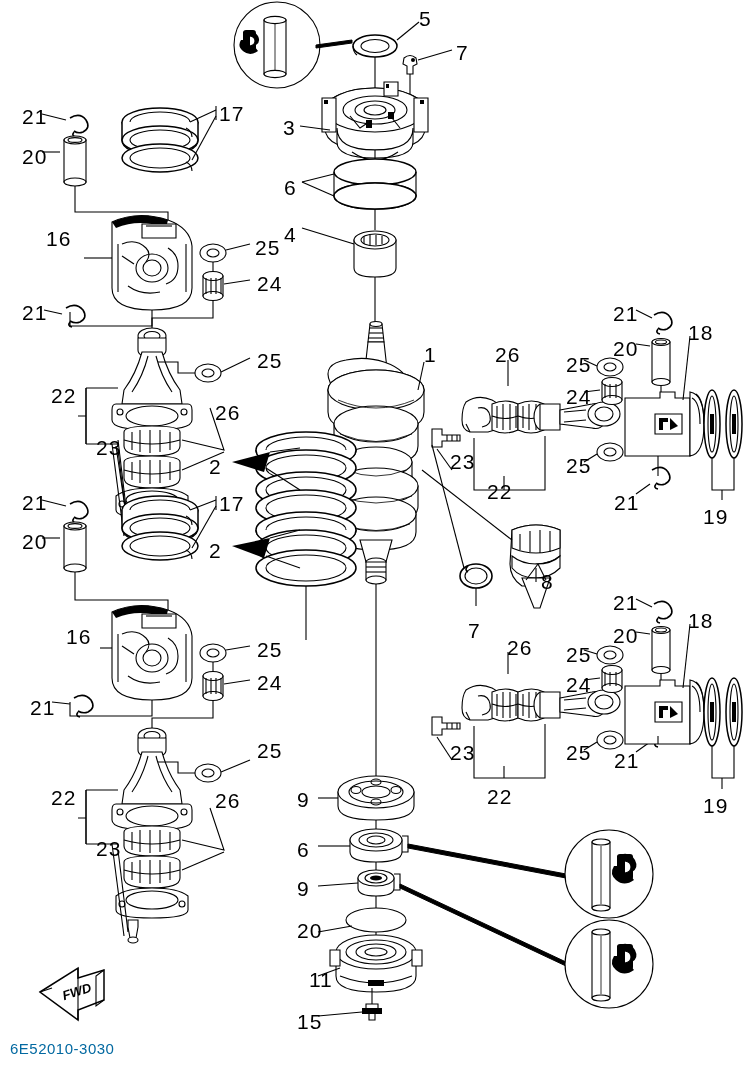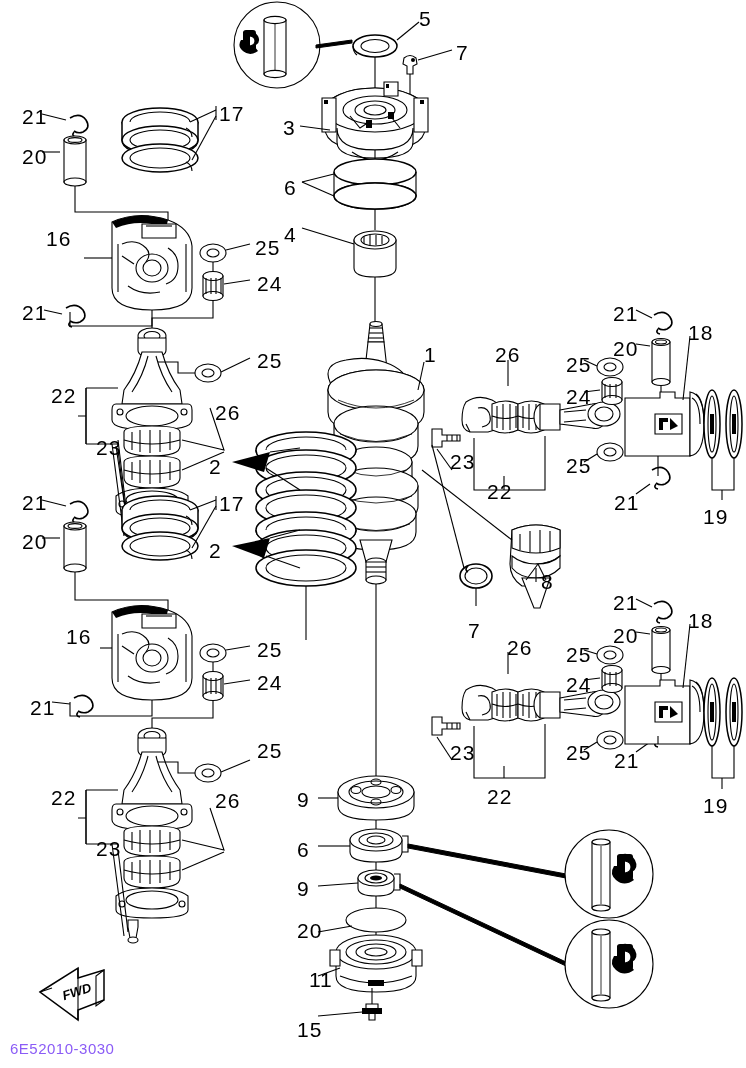--- a/index.html
+++ b/index.html
@@ -20,21 +20,21 @@
     color:#000;
     letter-spacing:1px;
     white-space:nowrap;
     line-height:1;
   }
   #partno{
     position:absolute;
     left:10px;top:1040px;
     font-size:15px;
     letter-spacing:0.5px;
-    color:#8b5cf6;
+    color:#0369a1;
   }
   .fwd-label{
     position:absolute;
     font-size:13px;
     font-weight:bold;
     font-style:italic;
     color:#000;
     letter-spacing:0px;
   }
 </style>
@@ -852,19 +852,19 @@
   <div class="cal" style="left:215px;top:790px;">26</div>
   <div class="cal" style="left:487px;top:786px;">22</div>
   <div class="cal" style="left:614px;top:750px;">21</div>
   <div class="cal" style="left:703px;top:795px;">19</div>
   <div class="cal" style="left:297px;top:789px;">9</div>
   <div class="cal" style="left:96px;top:838px;">23</div>
   <div class="cal" style="left:297px;top:839px;">6</div>
   <div class="cal" style="left:297px;top:878px;">9</div>
   <div class="cal" style="left:297px;top:920px;">20</div>
   <div class="cal" style="left:309px;top:969px;">11</div>
-  <div class="cal" style="left:297px;top:1011px;margin-top:8px;">15</div>
+  <div class="cal" style="left:297px;top:1011px;">15</div>
 
   <div class="fwd-label" style="left:62px;top:984px;transform:rotate(-17deg);">FWD</div>
 
   <div id="partno">6E52010-3030</div>
 
 </div>
 
 </body></html>

